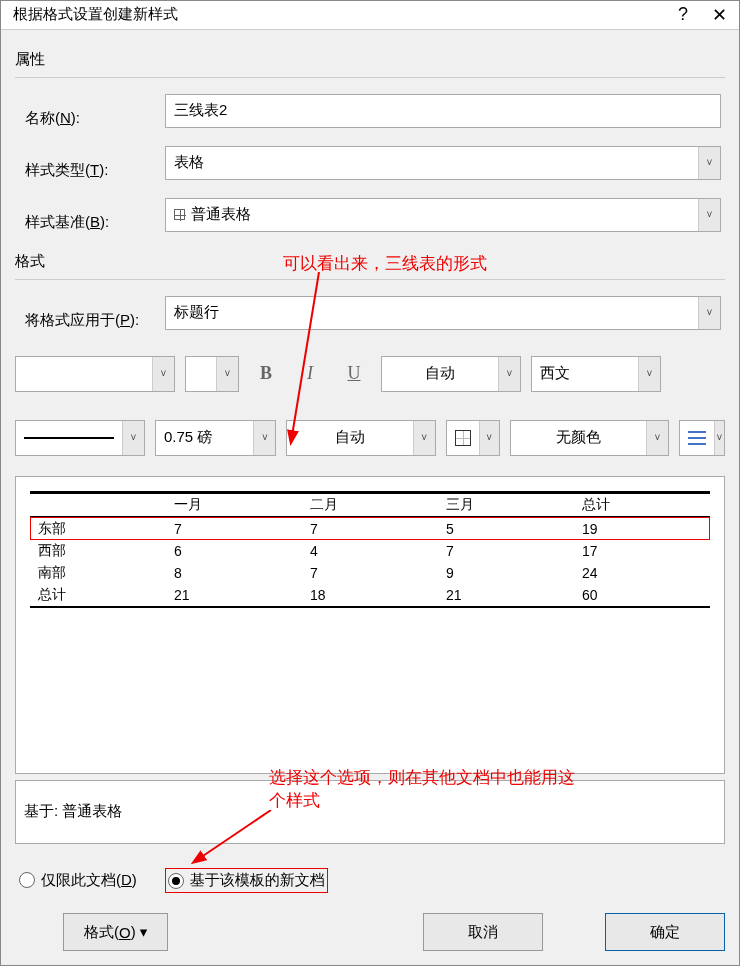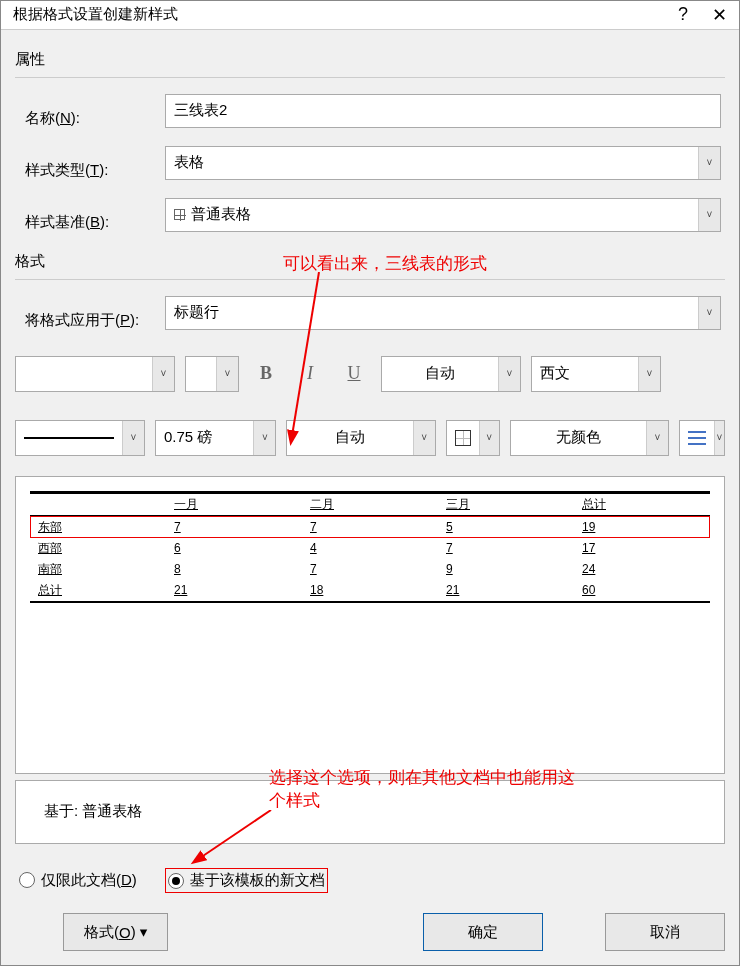--- a/index.html
+++ b/index.html
@@ -35,29 +35,29 @@
 .tool-underline { text-decoration: underline; font-family: "Times New Roman", serif; }
 
 .line-sample { width: 90px; height: 2px; background: #000; }
 .border-icon { width: 16px; height: 16px; border: 1px solid #333; position: relative; }
 .border-icon::before { content: ""; position: absolute; left: 7px; top: 0; width: 1px; height: 14px; background: #bbb; }
 .border-icon::after { content: ""; position: absolute; top: 7px; left: 0; height: 1px; width: 14px; background: #bbb; }
 .hamburger-icon { width: 18px; height: 14px; display: flex; flex-direction: column; justify-content: space-between; }
 .hamburger-icon span { height: 2px; background: #4472c4; }
 
 .preview-box { border: 1px solid #aaa; background: #fff; padding: 14px; margin-top: 6px; position: relative; height: 298px; }
-.preview-table { width: 100%; border-collapse: collapse; font-size: 12px; font-family: "SimSun", serif; text-decoration: underline; }
+.preview-table { width: 100%; border-collapse: collapse; font-size: 14px; font-family: "SimSun", serif; }
 .preview-table th, .preview-table td { text-align: left; padding: 2px 8px; font-weight: normal; }
 .preview-table thead tr { border-top: 3px solid #000; border-bottom: 2px solid #000; }
 .preview-table tbody tr.last { border-bottom: 2px solid #000; }
 .preview-table .col1 { width: 20%; }
 .preview-table .col2, .preview-table .col3, .preview-table .col4, .preview-table .col5 { width: 20%; }
 .highlight-row { outline: 1px solid #e00; outline-offset: -1px; }
 
-.footer-info { border: 1px solid #aaa; background: #fff; padding: 12px 28px; margin-top: 6px; font-size: 15px; height: 64px; display: flex; align-items: center; }
+.footer-info { border: 1px solid #aaa; background: #fff; padding: 12px 8px; margin-top: 6px; font-size: 15px; height: 64px; display: flex; align-items: center; }
 
 .radio-row { display: flex; align-items: center; gap: 28px; margin: 24px 0 0 4px; }
 .radio { display: inline-flex; align-items: center; gap: 6px; font-size: 15px; }
 .radio-circle { width: 16px; height: 16px; border-radius: 50%; border: 1px solid #666; display: flex; align-items: center; justify-content: center; background: #fff; }
 .radio-dot { width: 8px; height: 8px; border-radius: 50%; background: #000; }
 .radio-highlight { border: 1px solid #e00; padding: 2px; }
 
 .button-row { display: flex; align-items: center; justify-content: space-between; margin-top: 20px; }
 .btn { height: 38px; border: 1px solid #999; background: #e8e8e8; font-size: 15px; padding: 0 20px; display: flex; align-items: center; justify-content: center; cursor: pointer; margin-left: 48px; }
 .btn-primary { border: 1px solid #0a5faa; }
@@ -233,22 +233,22 @@
               <span class="radio-dot"></span>
             </span>
           <span>基于该模板的新文档</span>
         </label>
       </span>
     </div>
 
     <div class="button-row">
       <button class="btn">格式(<u>O</u>) ▾</button>
       <div class="btn-right-group">
+        <button class="btn">取消</button>
         <button class="btn btn-primary">确定</button>
-        <button class="btn">取消</button>
       </div>
     </div>
 
     <div class="annotation" style="left:282px; top:222px;">可以看出来，三线表的形式</div>
     <svg class="arrow-svg" style="left:280px; top:242px;" width="60" height="180">
       <defs>
           <marker id="ah1" markerWidth="10" markerHeight="10" refX="6" refY="3" orient="auto">
             <path d="M0,0 L8,3 L0,6 Z" fill="#e00"></path>
           </marker>
         </defs>

